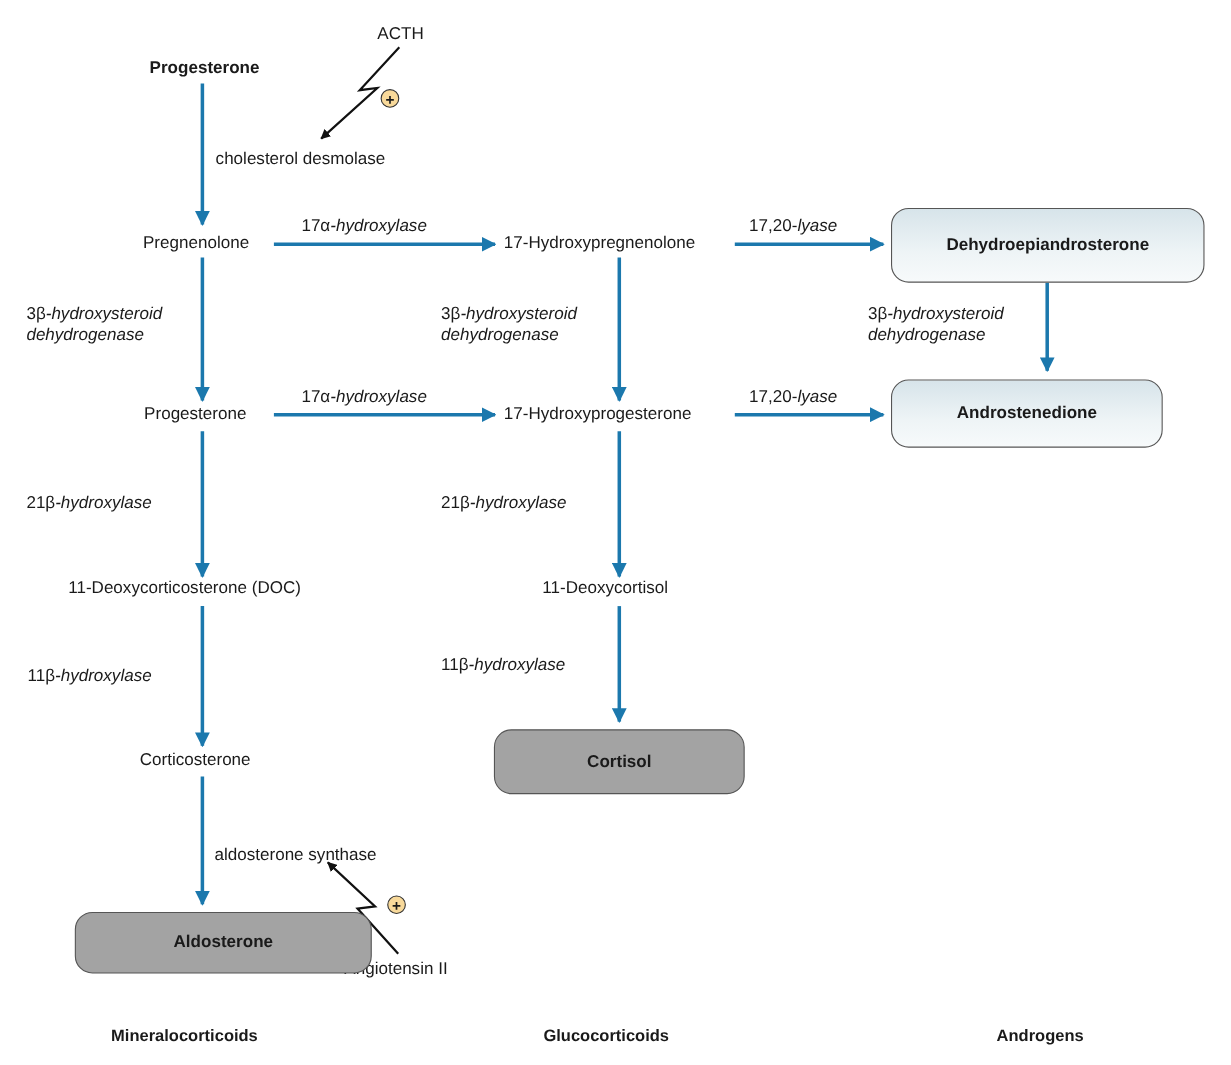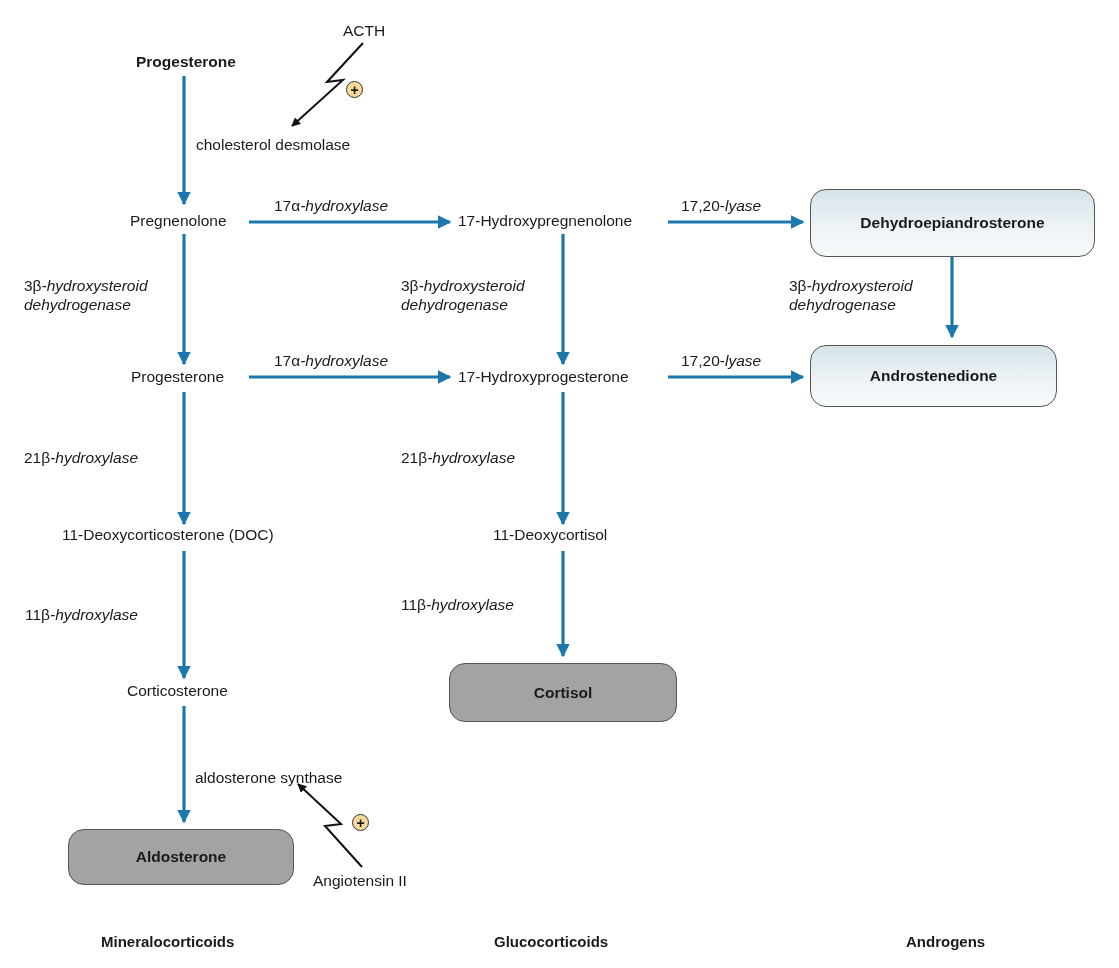--- a/index.html
+++ b/index.html
@@ -60,21 +60,21 @@
 <div class="t" style="left:343px; top:22px;">ACTH</div>
 <div class="plus" style="left:346px; top:81px;">+</div>
 <div class="t" style="left:313px; top:872px;">Angiotensin II</div>
 <div class="plus" style="left:352px; top:814px;">+</div>
 
 <div class="t b" style="left:136px; top:53px;">Progesterone</div>
 <div class="t" style="left:130px; top:212px;">Pregnenolone</div>
 <div class="t" style="left:131px; top:368px;">Progesterone</div>
 <div class="t" style="left:62px; top:526px;">11-Deoxycorticosterone (DOC)</div>
 <div class="t" style="left:127px; top:682px;">Corticosterone</div>
-<div class="box" style="left:68px; top:829px; width:226px; height:56px;">Aldosterone</div>
+<div class="box" style="left:68px; top:829px; width:270px; height:56px;">Aldosterone</div>
 
 <div class="t" style="left:458px; top:212px;">17-Hydroxypregnenolone</div>
 <div class="t" style="left:458px; top:368px;">17-Hydroxyprogesterone</div>
 <div class="t" style="left:493px; top:526px;">11-Deoxycortisol</div>
 <div class="box" style="left:449px; top:663px; width:228px; height:59px;">Cortisol</div>
 
 <div class="box shaded" style="left:810px; top:189px; width:285px; height:68px;">Dehydroepiandrosterone</div>
 <div class="box shaded" style="left:810px; top:345px; width:247px; height:62px;">Androstenedione</div>
 
 <div class="enz it" style="left:196px; top:135px; ">cholesterol desmolase</div>

